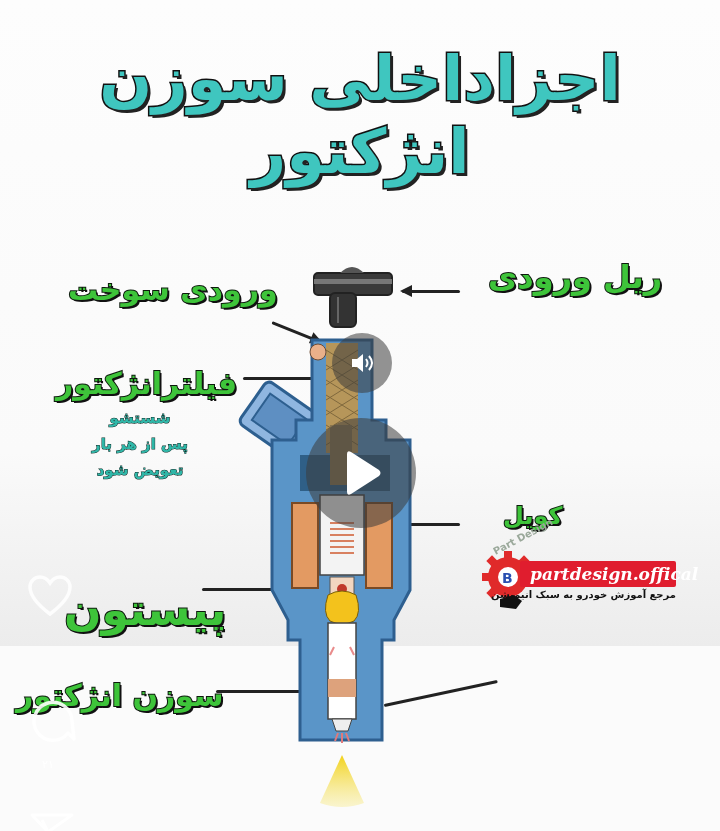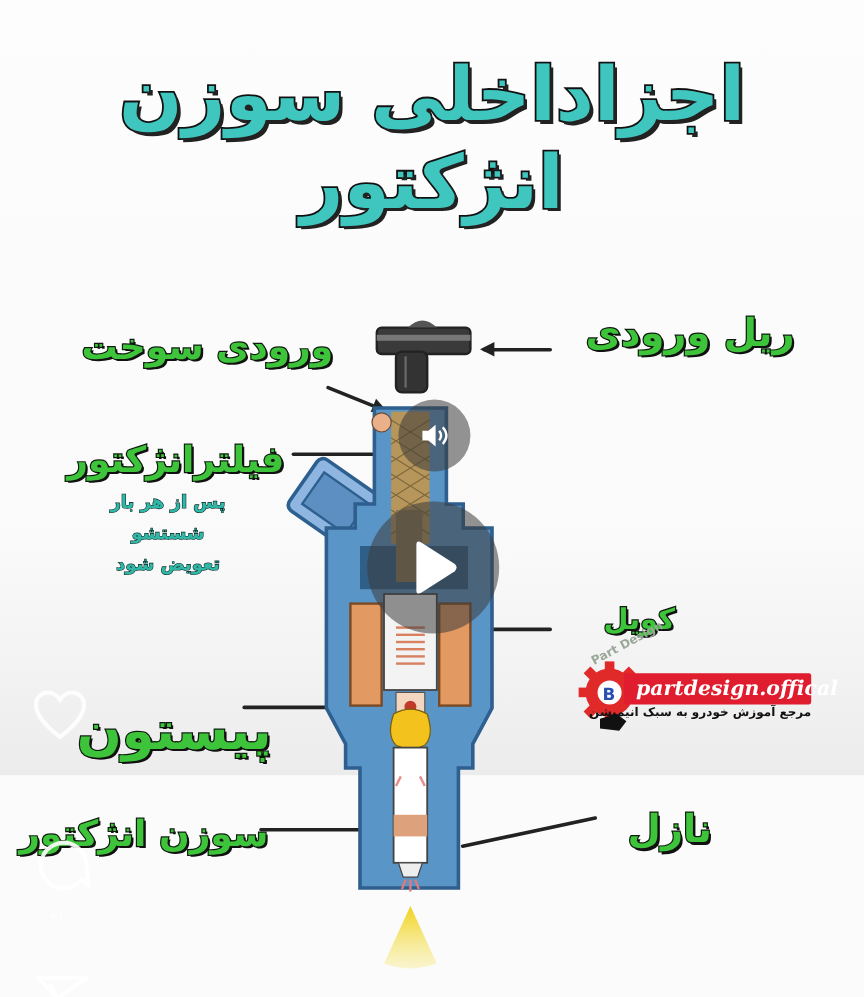--- a/index.html
+++ b/index.html
@@ -24,27 +24,26 @@
 </style>
 </head>
 <body>
 
 <div class="stage">
 
   <div class="title">اجزاداخلی سوزن انژکتور</div>
 
   <div class="lbl" style="left:488px;top:258px;font-size:32px;">ریل ورودی</div>
   <div class="lbl" style="left:503px;top:502px;font-size:24px;">کویل</div>
-  <div class="lbl" style="left:523px;top:672px;font-size:32px;">نازل</div>
 
   <div class="lbl" style="left:68px;top:272px;font-size:30px;">ورودی سوخت</div>
   <div class="lbl" style="left:56px;top:350px;font-size:30px;margin-top:16px;">فیلترانژکتور</div>
   <div class="note" style="left:70px;top:405px;width:140px;">
+    <div>شستشو</div>
     <div>پس از هر بار</div>
-    <div>شستشو</div>
     <div>تعویض شود</div>
   </div>
   <div class="lbl" style="left:64px;top:584px;font-size:44px;">پیستون</div>
   <div class="lbl" style="left:16px;top:678px;font-size:30px;">سوزن انژکتور</div>
 
   <div class="arrow head-l" style="left:402px;top:290px;width:58px;"></div>
   <div class="arrow head-r" style="left:272px;top:321px;width:52px;transform:rotate(22deg);transform-origin:left center;"></div>
   <div class="arrow head-r" style="left:243px;top:377px;width:100px;"></div>
   <div class="arrow head-l" style="left:370px;top:523px;width:90px;"></div>
   <div class="arrow head-r" style="left:202px;top:588px;width:130px;"></div>

